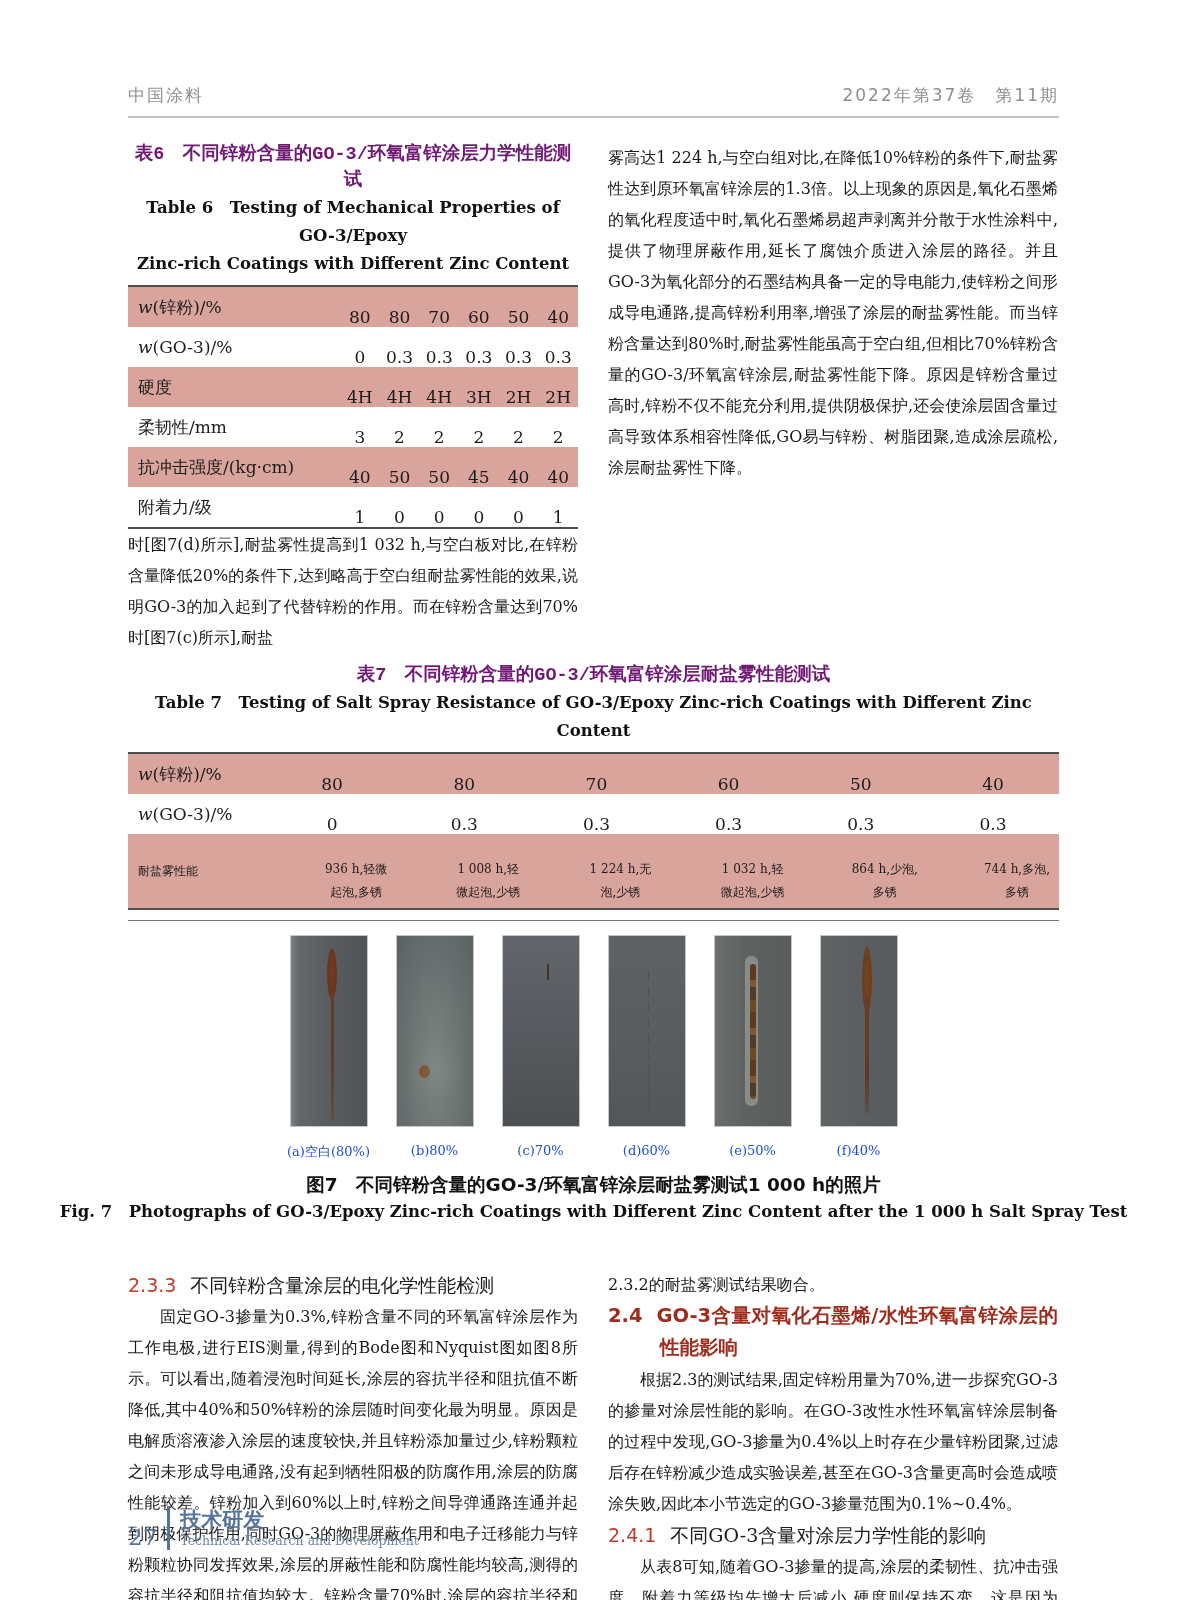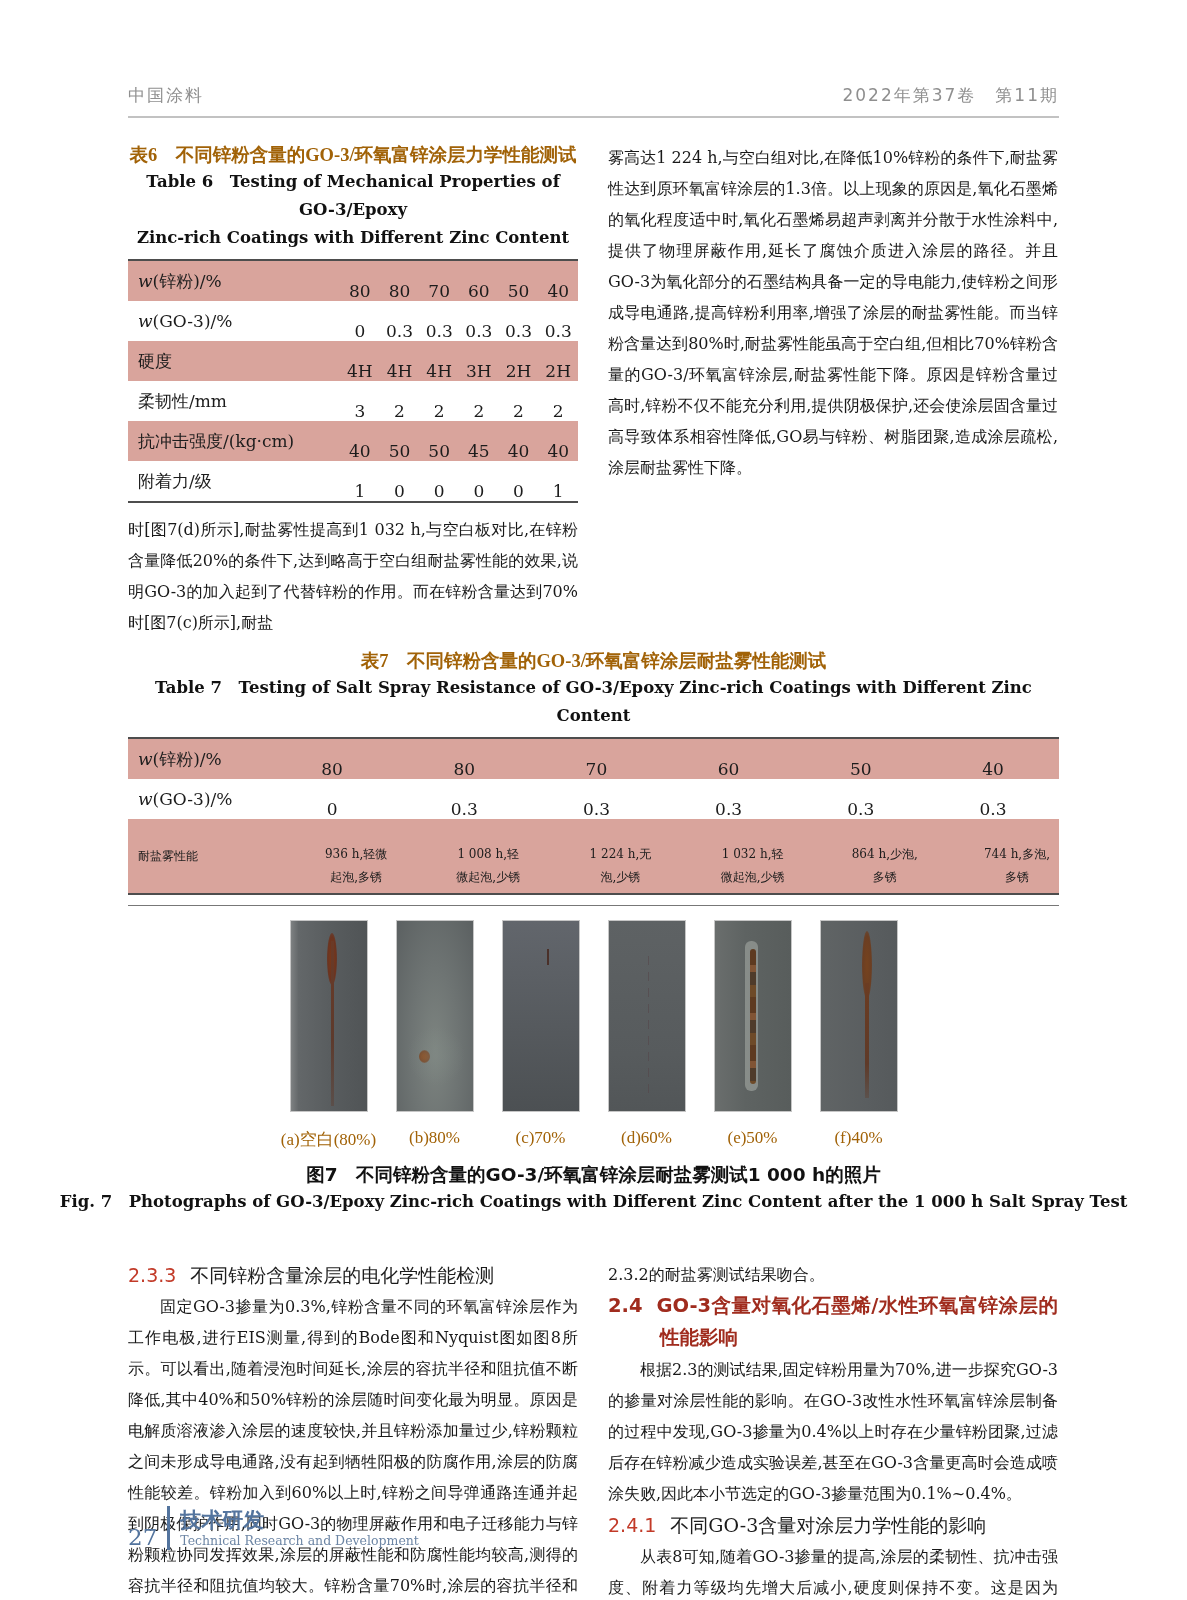--- a/index.html
+++ b/index.html
@@ -17,22 +17,22 @@
     font-size:17px; color:#8f8f8f; letter-spacing:2px;
   }
   
   .body-para { font-size:16px; line-height:31px; text-align:justify; color:#191919; }
   .indent { text-indent:2em; }
   
   .top-cols { margin:24px 128px 0; display:flex; gap:30px; }
   .col { width:450px; }
   
   .tbl-title-cn {
-    font-family:Liberation Serif, serif; font-weight:bold;
-    font-size:18.5px; text-align:center; line-height:26px; color:#a16207;
+    font-family:Liberation Mono, monospace; font-weight:bold;
+    font-size:18.5px; text-align:center; line-height:26px; color:#701a75;
   }
   .tbl-title-en {
     font-weight:bold; font-size:16.5px; text-align:center; line-height:28px; color:#111;
   }
   .tbl { margin-top:7px; border-top:2px solid #4d4d4d; border-bottom:2px solid #4d4d4d; }
   .t-row { display:flex; align-items:center; min-height:29px; font-size:17px; }
   .t-row.shaded { background:#d9a49c; }
   .t-label { text-align:left; padding-left:10px; }
   .t6 .t-label { flex:0 0 212px; }
   .t7 .t-label { flex:0 0 138px; }
@@ -71,21 +71,21 @@
   .p-e .s1 { left:30px; top:20px; width:13px; height:150px; border-radius:6px;
              background:rgba(215,222,212,.35); }
   .p-e .s2 { left:35px; top:28px; width:6px; height:135px; border-radius:3px;
              background:repeating-linear-gradient(180deg,#5e3a20 0 16px,#815434 16px 23px,#4f3b2a 23px 36px,#6e4a28 36px 48px); }
   .p-f { background:linear-gradient(90deg,#606465 0%,#5a5e60 60%,#565a5c 100%); }
   .p-f .s1 { left:41px; top:10px; width:10px; height:68px; border-radius:50%;
              background:radial-gradient(ellipse,#74421f 10%,#6b3e22 60%,transparent 100%); }
   .p-f .s2 { left:44px; top:62px; width:4px; height:115px;
              background:linear-gradient(180deg,#6b3c22,#5f3a28 70%,rgba(95,58,40,.35)); }
   .panel-caption {
-    margin-top:16px; font-size:17px; color:#a16207; white-space:nowrap;font-family:Liberation Serif, serif;
+    margin-top:16px; font-size:13px; color:#1d4ed8; white-space:nowrap;
   }
   .fig-caption-cn {
     margin-top:10px; text-align:center; font-weight:bold; font-size:18.5px; line-height:28px;
     font-family:"DejaVu Sans","Liberation Sans",sans-serif; color:#111;
   }
   .fig-caption-en {
     text-align:center; font-weight:bold; font-size:16.5px; line-height:26px; color:#111;
   }
   
   .lower { margin:44px 128px 0; display:flex; gap:30px; }
@@ -169,21 +169,21 @@
           <div class="t-row">
             <div class="t-label"><span>附着力/级</span></div>
             <div class="t-cell">1</div>
             <div class="t-cell">0</div>
             <div class="t-cell">0</div>
             <div class="t-cell">0</div>
             <div class="t-cell">0</div>
             <div class="t-cell">1</div>
           </div>
         </div>
-      <div class="body-para" style="margin-top:11px;">时[图7(d)所示],耐盐雾性提高到1 032 h,与空白板对比,在锌粉含量降低20%的条件下,达到略高于空白组耐盐雾性能的效果,说明GO-3的加入起到了代替锌粉的作用。而在锌粉含量达到70%时[图7(c)所示],耐盐</div>
+      <div class="body-para" style="">时[图7(d)所示],耐盐雾性提高到1 032 h,与空白板对比,在锌粉含量降低20%的条件下,达到略高于空白组耐盐雾性能的效果,说明GO-3的加入起到了代替锌粉的作用。而在锌粉含量达到70%时[图7(c)所示],耐盐</div>
     </div>
     <div class="col">
       <div class="body-para">雾高达1 224 h,与空白组对比,在降低10%锌粉的条件下,耐盐雾性达到原环氧富锌涂层的1.3倍。以上现象的原因是,氧化石墨烯的氧化程度适中时,氧化石墨烯易超声剥离并分散于水性涂料中,提供了物理屏蔽作用,延长了腐蚀介质进入涂层的路径。并且GO-3为氧化部分的石墨结构具备一定的导电能力,使锌粉之间形成导电通路,提高锌粉利用率,增强了涂层的耐盐雾性能。而当锌粉含量达到80%时,耐盐雾性能虽高于空白组,但相比70%锌粉含量的GO-3/环氧富锌涂层,耐盐雾性能下降。原因是锌粉含量过高时,锌粉不仅不能充分利用,提供阴极保护,还会使涂层固含量过高导致体系相容性降低,GO易与锌粉、树脂团聚,造成涂层疏松,涂层耐盐雾性下降。</div>
     </div>
   </div>
 
   <div class="t7-block">
     <div class="tbl-title-cn">表7　不同锌粉含量的GO-3/环氧富锌涂层耐盐雾性能测试</div>
     <div class="tbl-title-en">Table 7　Testing of Salt Spray Resistance of GO-3/Epoxy Zinc-rich Coatings with Different Zinc Content</div>
     <div class="tbl t7">

